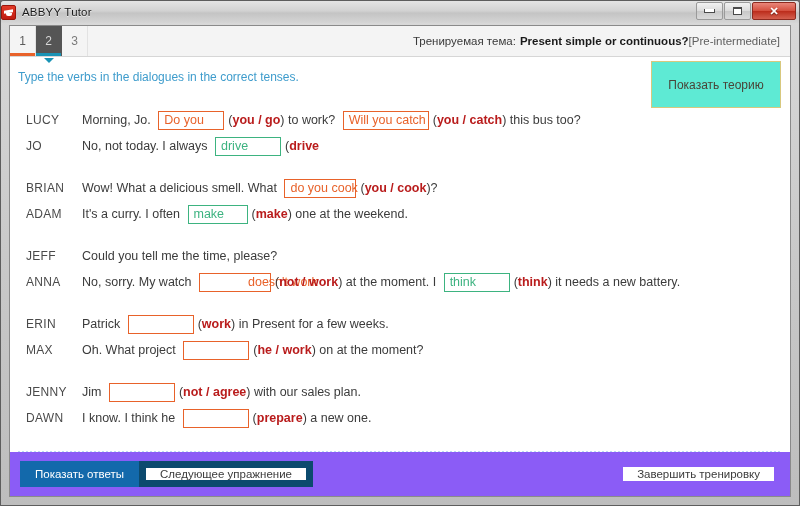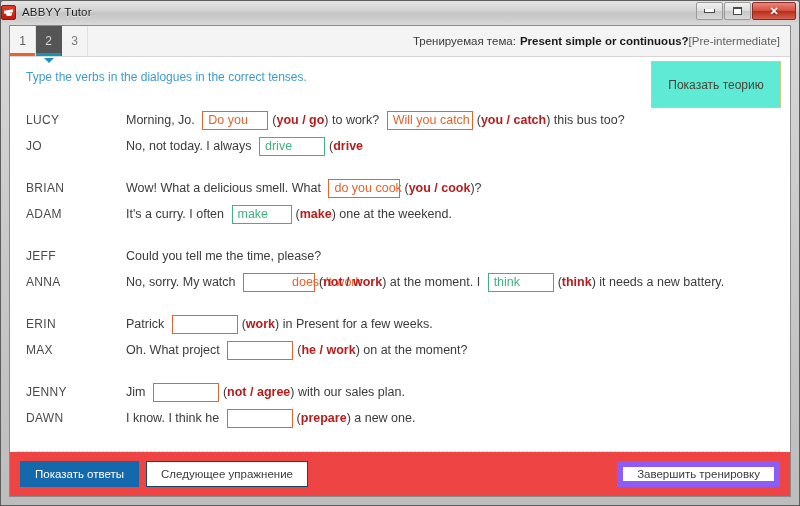--- a/index.html
+++ b/index.html
@@ -92,39 +92,39 @@
   }
   .topic .t-label{color:#3a3a3a;}
   .topic .t-name{font-weight:bold;color:#1a1a1a;margin:0 0 0 4px;}
   .topic .t-level{color:#5f5f5f;}
 
   
   .instr-row{
     flex:0 0 auto;position:relative;height:46px;
   }
   .instr{
-    position:absolute;left:16px;top:13px;
+    position:absolute;left:8px;top:13px;
     font-size:12px;color:#3e9ccc;
   }
   .theory-btn{
     position:absolute;right:9px;top:4px;
     width:130px;height:47px;box-sizing:border-box;
     background:#5eead4;border:1px solid #d8c87e;
     display:flex;align-items:center;justify-content:center;
     font-size:12px;color:#4a4438;cursor:pointer;
   }
 
   
   .body{
     flex:1 1 auto;position:relative;padding:4px 16px 0 16px;overflow:hidden;
   }
   .block{margin-bottom:16px;}
   .line{
     display:flex;align-items:center;height:26px;
-    font-size:12.5px;color:#3b3b3b;gap:44px;
+    font-size:12.5px;color:#3b3b3b;
   }
   .speaker{
     width:56px;flex:0 0 auto;font-size:12px;color:#4a4a4a;letter-spacing:.3px;
   }
   .sentence{display:flex;align-items:center;flex-wrap:nowrap;white-space:pre;}
   .sentence b{font-weight:bold;color:#b91c1c;}
   .blank{
     display:inline-block;box-sizing:border-box;
     height:19px;line-height:17px;
     padding:0 5px;margin:0 4px;
@@ -140,29 +140,29 @@
   .w80{width:72px;padding-left:48px;}
   .w86{width:86px;}
 
   
   .divider{
     flex:0 0 auto;height:1px;margin:0 8px;
     background:repeating-linear-gradient(90deg,#bcdcf0 0 2px,transparent 2px 4px);
   }
   .footer{
     flex:0 0 auto;height:44px;display:flex;align-items:center;
-    padding:0 10px;position:relative;background:#ef4444;
+    padding:0 10px;position:relative;background:#8b5cf6;
   }
   .btn{
     box-sizing:border-box;height:26px;padding:0 14px;
     display:flex;align-items:center;justify-content:center;
     font-size:11.5px;cursor:pointer;
   }
   .btn.primary{background:#1369ab;color:#fff;border:1px solid #1369ab;}
-  .btn.secondary{background:#fff;color:#3b3b3b;border:1px solid #0c4a6e;margin-left:7px;text-align:center;}
+  .btn.secondary{background:#fff;color:#3b3b3b;border:7px solid #0c4a6e;margin-left:0;text-align:center;}
   .btn.finish{background:#fff;color:#3b3b3b;border:6px solid #8b5cf6;margin-left:auto;}
 </style>
 </head>
 <body>
 
 <div class="window">
 
   <div class="titlebar">
     <div class="app-icon"></div>
     <div class="app-title">ABBYY Tutor</div>

